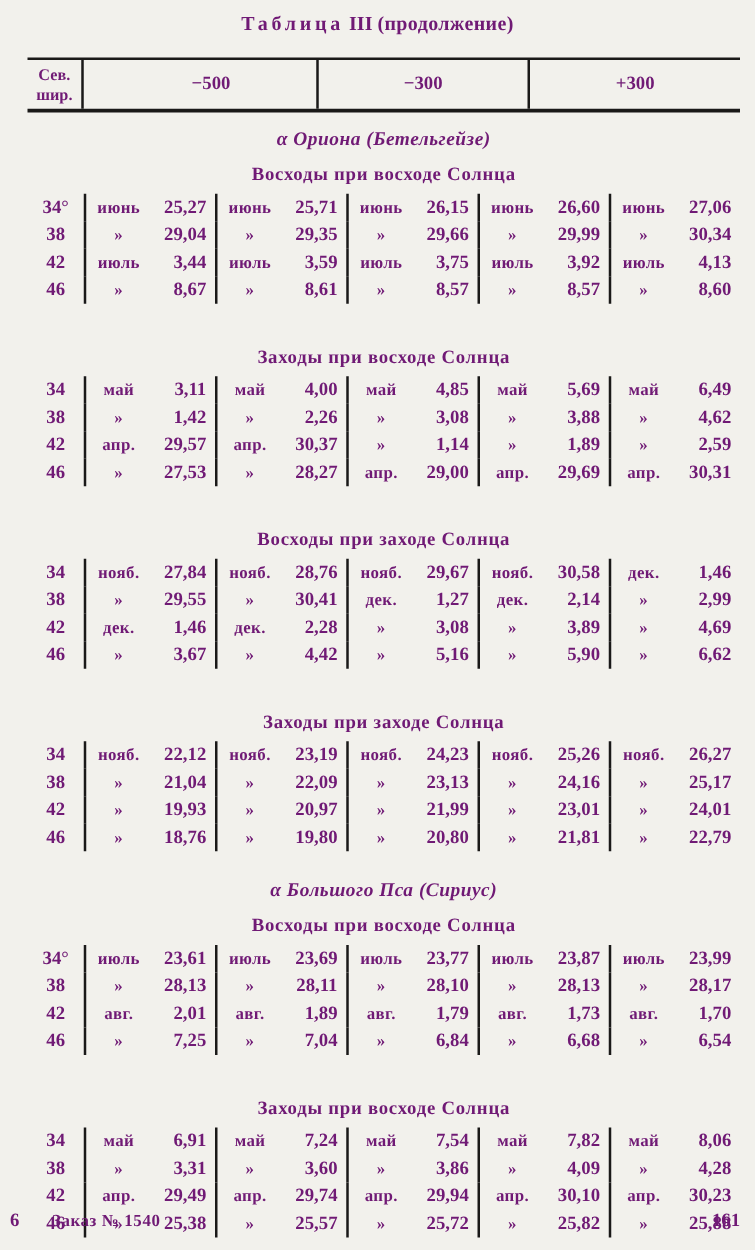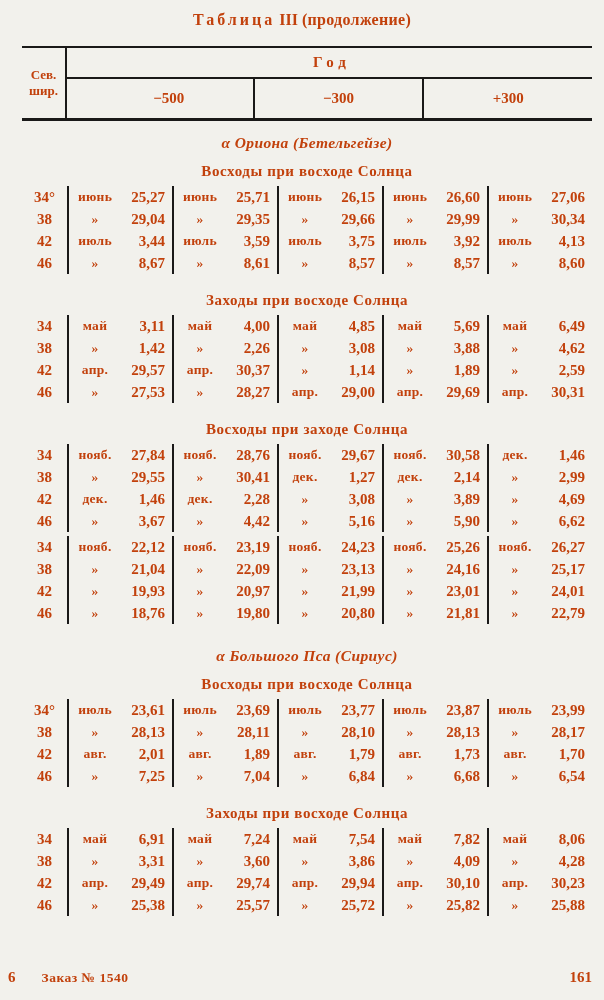--- a/index.html
+++ b/index.html
@@ -2,21 +2,21 @@
 <html><head>
 <meta charset="utf-8">
 <style>
   * { margin: 0; padding: 0; box-sizing: border-box; }
   html, body { background: #e8e7e3; }
   .page {
     position: relative;
     width: 604px;
     height: 1000px;
     background: #f2f1ec;
-    color: #c2410c;
+    color: #701a75;
     font-family: "Liberation Serif", "DejaVu Serif", serif;
     overflow: hidden;
   }
   
   .title {
     padding-top: 9px;
     text-align: center;
     font-size: 16px;
     font-weight: bold;
     line-height: 22px;
@@ -70,21 +70,21 @@
     margin-top: 11px;
     text-align: center;
     font-size: 15.5px;
     font-style: italic;
     font-weight: bold;
     letter-spacing: 0.4px;
     line-height: 22px;
   }
   .section:nth-of-type(2) .star-heading { margin-top: 21px; }
   .block-heading {
-    margin-top: 16px;
+    margin-top: 33px;
     text-align: center;
     font-size: 15px;
     font-weight: bold;
     letter-spacing: 0.6px;
     line-height: 21px;
   }
   .star-heading + .block-heading { margin-top: 7px; }
   .block-rows { margin-top: 4px; }
   .row { display: flex; height: 22px; align-items: center; }
   .lat {
@@ -140,21 +140,20 @@
   </div>
 
   <div class="thead">
     <div class="lat-head">
       <div>
         <div>Сев.</div>
         <div>шир.</div>
       </div>
     </div>
     <div class="year-area">
-      <div class="god-row">Год</div>
       <div class="years-row">
         <div class="year-h">−500</div>
         <div class="year-h">−300</div>
         <div class="year-h">+300</div>
       </div>
     </div>
   </div>
 
   <div class="sections">
       <div class="section">
@@ -437,20 +436,21 @@
             <div class="cell">
               <span class="month">»</span>
               <span class="value">5,90</span>
             </div>
             <div class="cell">
               <span class="month">»</span>
               <span class="value">6,62</span>
             </div>
           </div>
         </div>
+        <div class="block-heading">Заходы при заходе Солнца</div>
         <div class="block-rows">
           <div class="row">
             <div class="lat">34</div>
             <div class="cell">
               <span class="month">нояб.</span>
               <span class="value">22,12</span>
             </div>
             <div class="cell">
               <span class="month">нояб.</span>
               <span class="value">23,19</span>

